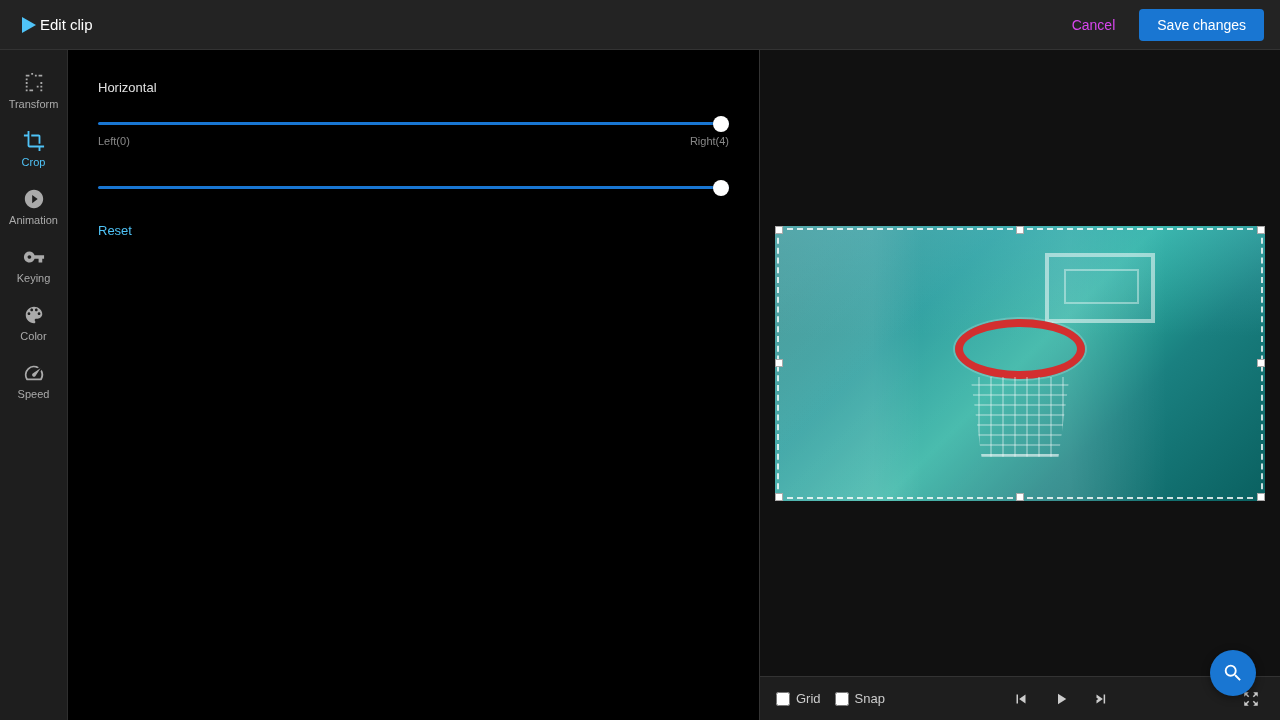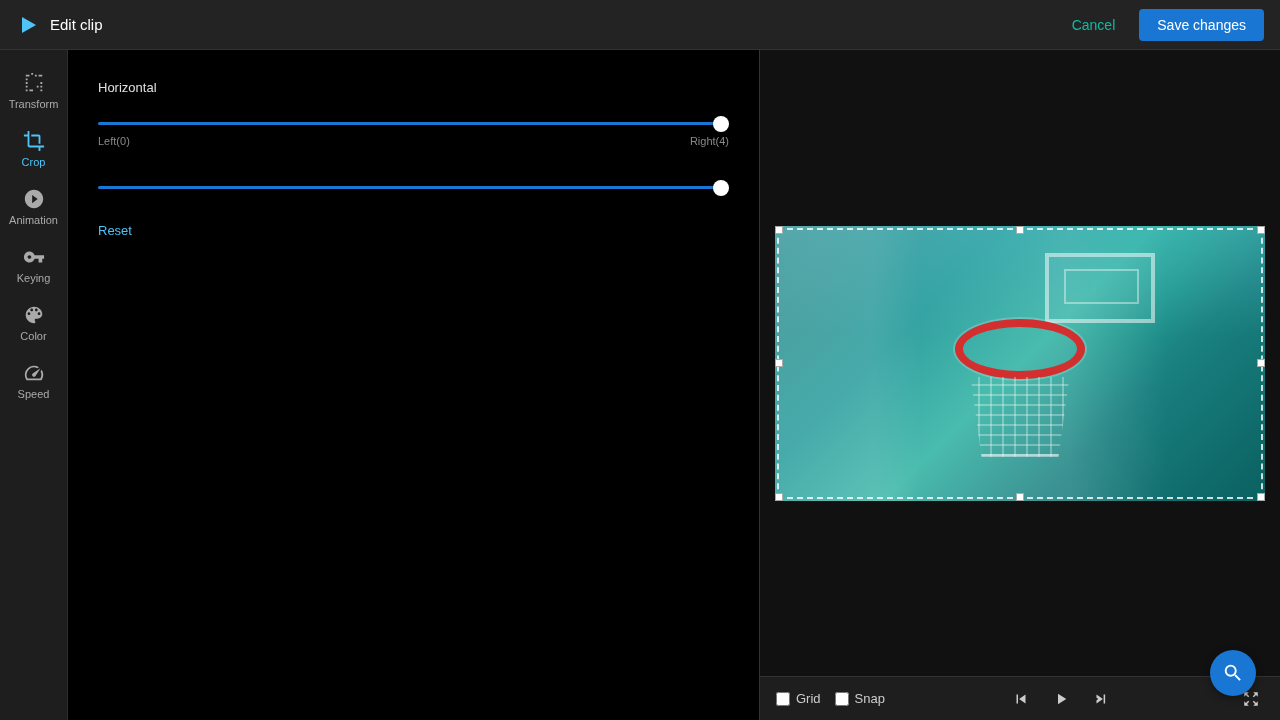--- a/index.html
+++ b/index.html
@@ -18,42 +18,42 @@
       height: 50px;
       display: flex;
       align-items: center;
       padding: 0 16px;
       justify-content: space-between;
       border-bottom: 1px solid #333;
     }
     .topbar-left {
       display: flex;
       align-items: center;
-      gap: 10px;
+      gap: 0;
       text-align: right;
     }
     .topbar-logo {
       width: 24px;
       height: 24px;
       color: #4fc3f7;
     }
     .topbar-title {
       color: #fff;
       font-size: 15px;
       font-weight: 500;
     }
     .topbar-right {
       display: flex;
       align-items: center;
       gap: 10px;
     }
     .btn-cancel {
       background: transparent;
       border: none;
-      color: #14b8a6;
+      color: #d946ef;
       font-size: 14px;
       cursor: pointer;
       padding: 6px 14px;
       border-radius: 4px;
     }
     .btn-save {
       background: #1976d2;
       border: none;
       color: #fff;
       font-size: 14px;

